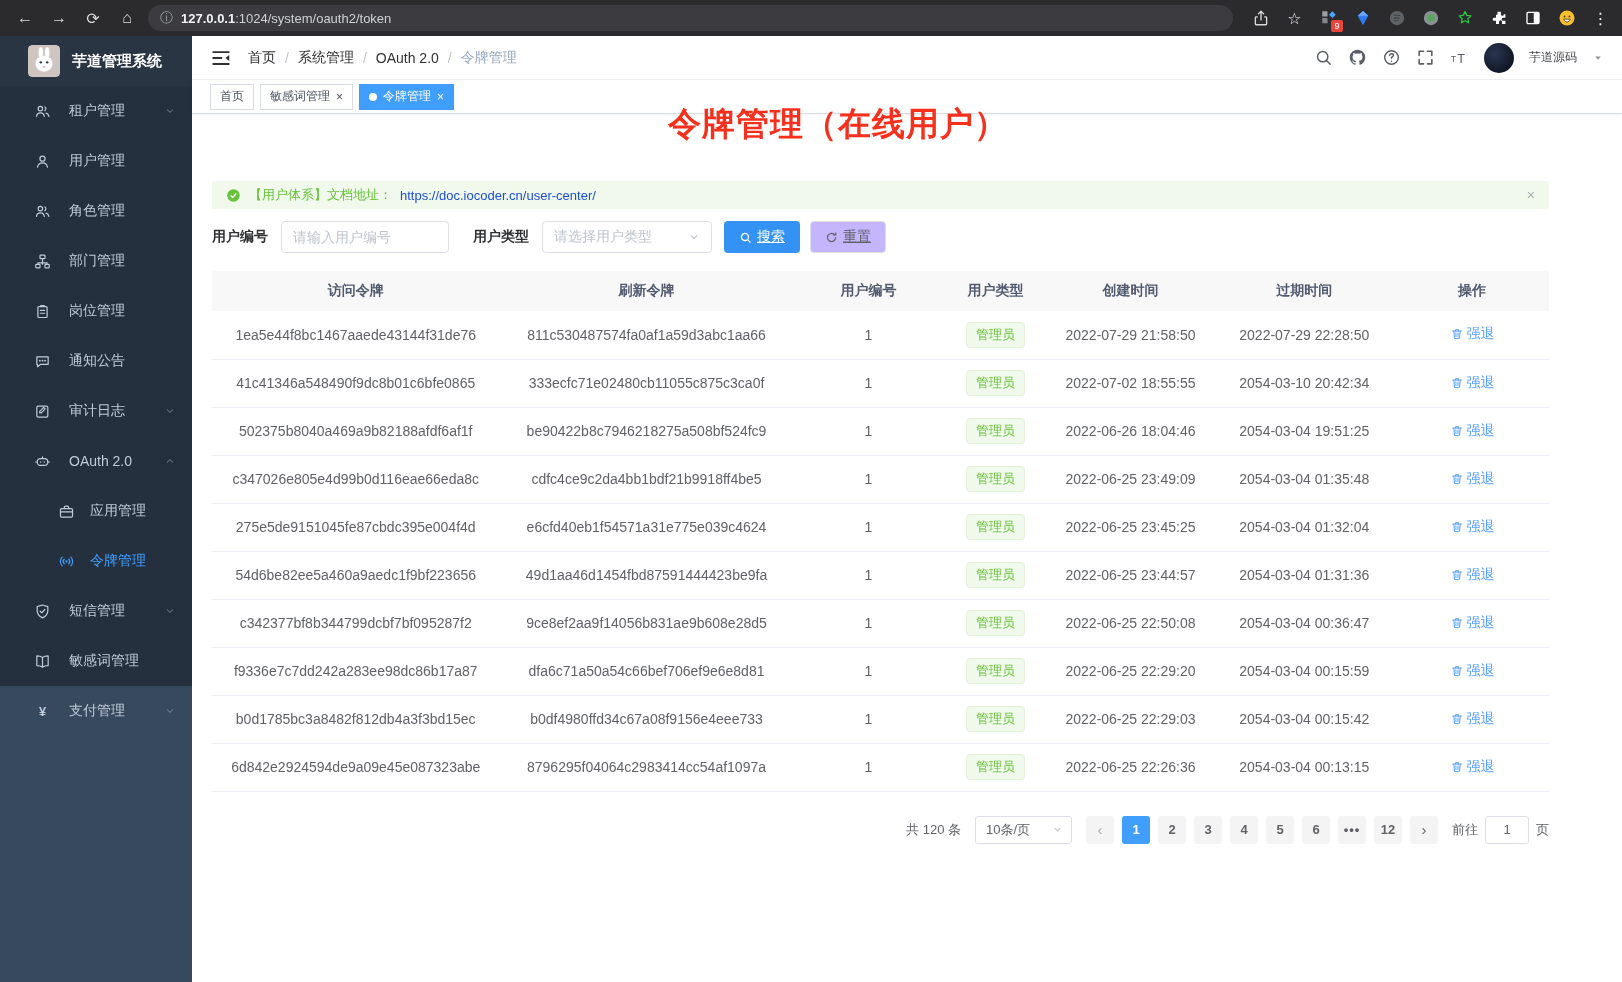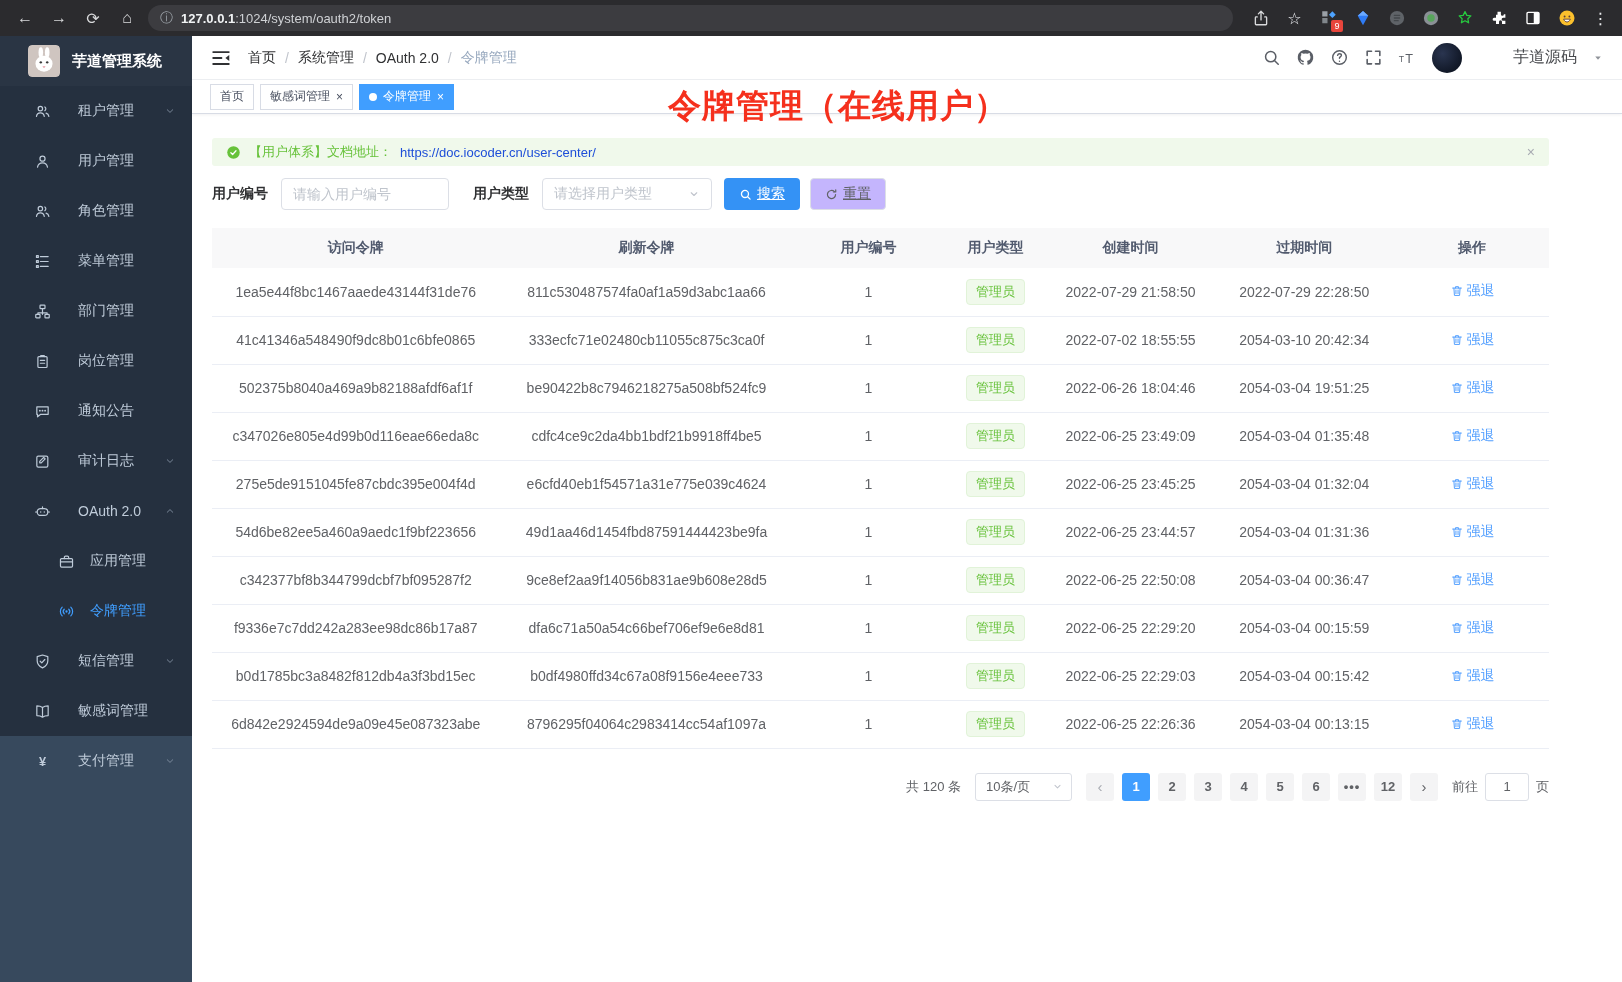--- a/index.html
+++ b/index.html
@@ -29,21 +29,21 @@
   .app { display:flex; height:946px; position:relative; }
 
   
   .sidebar { width:192px; flex:0 0 192px; background:#25303f; display:flex; flex-direction:column; }
   .logo-row { height:50px; display:flex; align-items:center; padding-left:28px; gap:12px;
     background:#2a3544; cursor:pointer; }
   .logo-img { width:32px; height:32px; border-radius:4px; overflow:hidden; flex:0 0 auto; }
   .logo-title { color:#fff; font-size:15px; font-weight:700; white-space:nowrap; }
   .menu { flex:0 0 auto; }
   .menu-bottom { flex:1 1 auto; background:#37495d; }
-  .s-item { height:50px; display:flex; align-items:center; padding-left:34px; gap:27px;
+  .s-item { height:50px; display:flex; align-items:center; padding-left:34px; gap:18px;
     color:#bfcbd9; font-size:14px; cursor:pointer; position:relative; white-space:nowrap; }
   .s-item.child { padding-left:58px; gap:15px; }
   .s-item.active { color:#409eff; }
   .s-item .s-ic { width:17px; height:17px; flex:0 0 auto; display:flex; }
   .s-item .s-ic svg { width:17px; height:17px; }
   .s-chev { position:absolute; right:16px; width:12px; height:12px; color:#8593a5; display:flex; }
   .s-chev svg { width:12px; height:12px; }
 
   
   .right-pane { flex:1 1 auto; display:flex; flex-direction:column; background:#fff; min-width:0; }
@@ -53,44 +53,44 @@
   .fold-ic svg { width:22px; height:22px; }
   .breadcrumb { display:flex; align-items:center; gap:9px; font-size:14px; color:#303133; }
   .bc-item { cursor:pointer; font-weight:400; }
   .bc-sep { color:#c0c4cc; }
   .bc-item.last { color:#97a8be; cursor:default; }
   .topbar-right { margin-left:auto; display:flex; align-items:center; gap:15px; color:#5a5e66; }
   .tb-ic { width:19px; height:19px; display:flex; cursor:pointer; }
   .tb-ic svg { width:19px; height:19px; }
   .avatar { width:30px; height:30px; border-radius:50%;
     background:radial-gradient(circle at 35% 35%, #2a3550, #111827 70%); cursor:pointer; }
-  .user-name { font-size:16px; color:#47494d; cursor:pointer;margin-left:36px; }
+  .user-name { font-size:12px; color:#47494d; cursor:pointer; }
   .caret { width:12px; height:12px; color:#909399; display:flex; cursor:pointer; }
   .caret svg { width:12px; height:12px; }
 
   
   .tagsbar { height:34px; display:flex; align-items:center; gap:6px; padding:0 18px;
     border-bottom:1px solid #d8dce5; box-shadow:0 1px 3px rgba(0,21,41,.06); }
   .tag { height:26px; display:flex; align-items:center; gap:6px; padding:0 9px;
     border:1px solid #d8dce5; background:#fff; color:#495060; font-size:12px; cursor:pointer; }
   .tag .dot { width:8px; height:8px; border-radius:50%; background:#fff; display:none; }
   .tag.active { background:#409eff; border-color:#409eff; color:#fff; }
   .tag.active .dot { display:block; }
   .tag .tag-x { font-size:12px; line-height:1; }
 
   
-  .annotation { position:absolute; left:668px; top:48px; color:#f5301d; font-size:33px;
+  .annotation { position:absolute; left:668px; top:66px; color:#f5301d; font-size:33px;
     font-weight:700; letter-spacing:1px; z-index:30; pointer-events:none; white-space:nowrap; }
 
   
   .content { flex:1; padding:24px 0 0 20px; position:relative; }
   .inner { width:1337px; }
 
   .alert { height:28px; background:#f0f9eb; border-radius:3px; display:flex; align-items:center;
-    padding:0 14px; gap:8px; font-size:13px; color:#67c23a; margin-bottom:12px; }
+    padding:0 14px; gap:8px; font-size:13px; color:#67c23a; margin-bottom:12px;margin-top:43px; }
   .alert .a-ic { width:15px; height:15px; display:flex; }
   .alert .a-ic svg { width:15px; height:15px; }
   .alert a { color:#1d4ed8; text-decoration:none; cursor:pointer; }
   .alert .a-close { margin-left:auto; color:#a8abb2; font-size:14px; cursor:pointer; }
 
   .filter-row { display:flex; align-items:center; margin-bottom:18px; }
   .f-label { font-size:14px; font-weight:700; color:#303133; margin-right:13px; }
   .f-input { width:168px; height:32px; border:1px solid #dcdfe6; border-radius:4px;
     padding:0 11px; font-size:14px; color:#606266; outline:none;
     font-family:"Liberation Sans",sans-serif; }
@@ -259,31 +259,20 @@
         <div class="s-item">
           <span class="s-ic">
             <svg viewBox="0 0 24 24" fill="none" stroke="currentColor" stroke-width="1.7" stroke-linecap="round" stroke-linejoin="round">
               <circle cx="9" cy="8" r="3.1"></circle>
               <path d="M3.5 19c.5-3.4 3-5 5.5-5s5 1.6 5.5 5"></path>
               <path d="M15.3 5.6a3.1 3.1 0 010 5.2"></path>
               <path d="M17 14.2c2.2.6 3.6 2.2 4 4.8"></path>
             </svg>
           </span>
           <span>角色管理</span>
-        </div>
-        <div class="s-item">
-          <span class="s-ic">
-            <svg viewBox="0 0 24 24" fill="none" stroke="currentColor" stroke-width="1.7" stroke-linecap="round" stroke-linejoin="round">
-              <path d="M9 5h11M9 12h11M9 19h11"></path>
-              <rect x="3.5" y="3.7" width="2.6" height="2.6"></rect>
-              <rect x="3.5" y="10.7" width="2.6" height="2.6"></rect>
-              <rect x="3.5" y="17.7" width="2.6" height="2.6"></rect>
-            </svg>
-          </span>
-          <span>菜单管理</span>
         </div>
         <div class="s-item">
           <span class="s-ic">
             <svg viewBox="0 0 24 24" fill="none" stroke="currentColor" stroke-width="1.7" stroke-linecap="round" stroke-linejoin="round">
               <rect x="8.5" y="3" width="7" height="5" rx="1"></rect>
               <rect x="2.5" y="16" width="6" height="5" rx="1"></rect>
               <rect x="15.5" y="16" width="6" height="5" rx="1"></rect>
               <path d="M12 8v3.5M5.5 16v-2h13v2M12 11.5V16"></path>
             </svg>
           </span>

